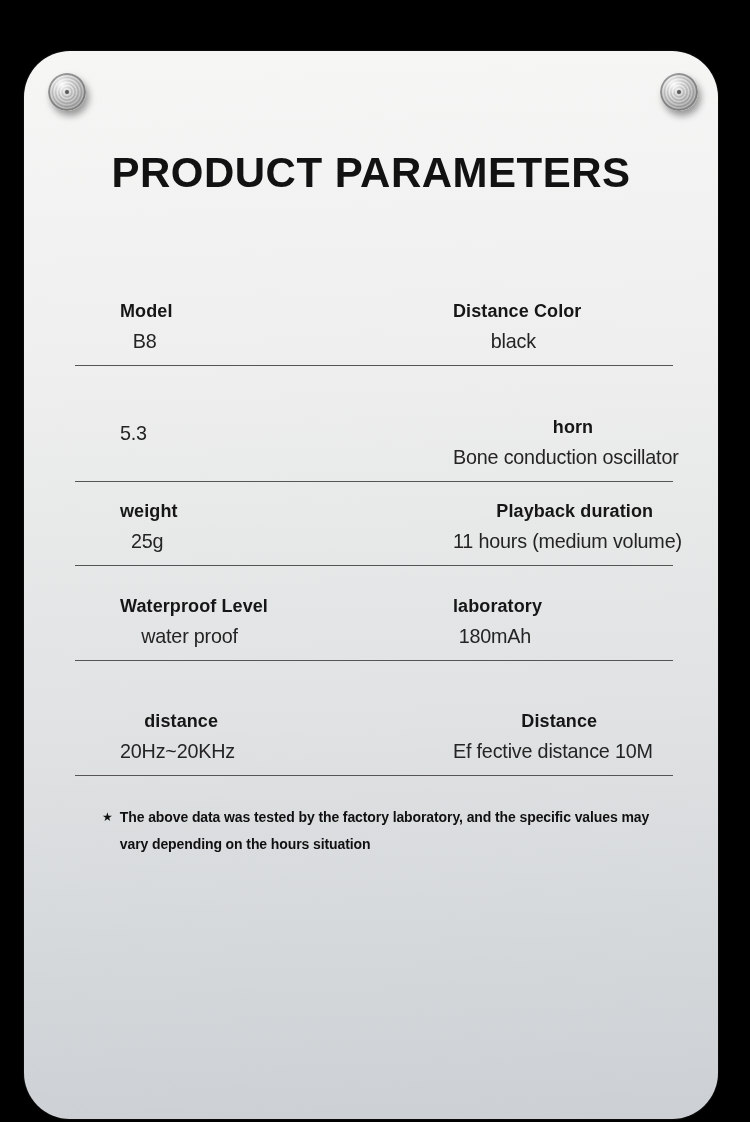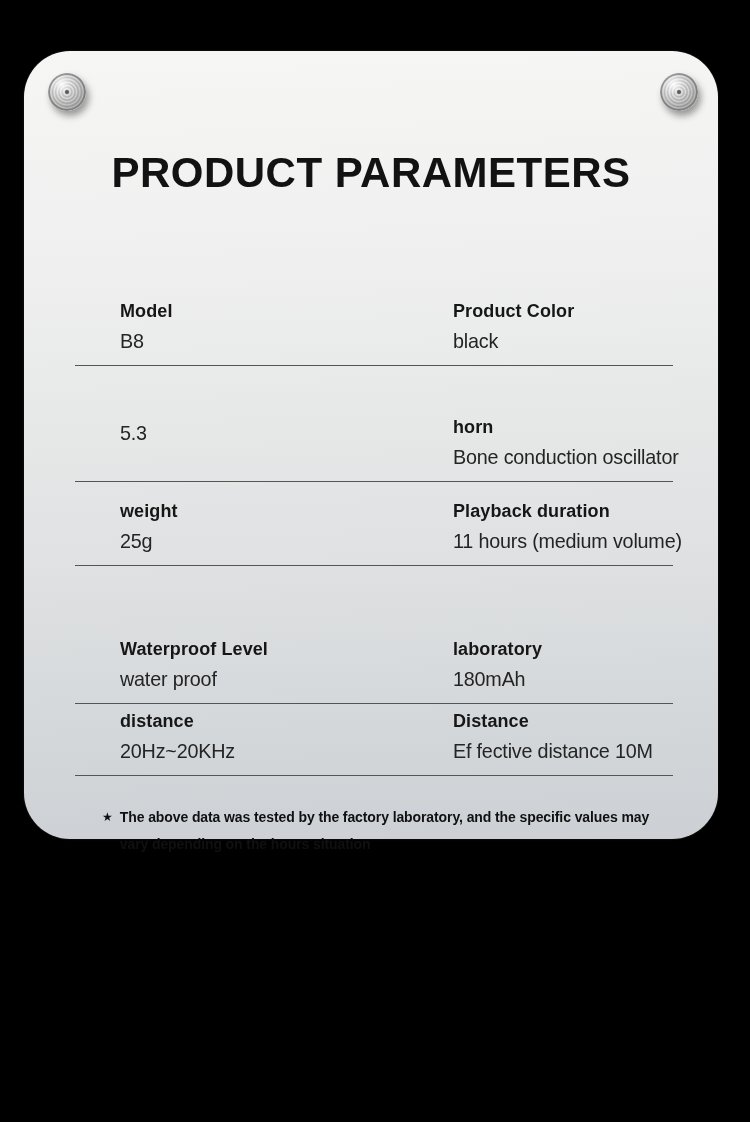--- a/index.html
+++ b/index.html
@@ -12,21 +12,21 @@
     background: #000000;
     position: relative;
     overflow: hidden;
     font-family: "Liberation Sans", "DejaVu Sans", sans-serif;
   }
   .card {
     position: absolute;
     left: 24px;
     top: 51px;
     width: 694px;
-    height: 788px;
+    height: 1068px;
     border-radius: 46px;
     background: linear-gradient(178deg, #f6f6f5 0%, #eeefee 28%, #e0e2e3 62%, #ccd0d4 100%);
     box-shadow: 0 0 2px rgba(255,255,255,0.15);
   }
   .screw {
     position: absolute;
     width: 38px;
     height: 38px;
     border-radius: 50%;
     background:
@@ -62,25 +62,26 @@
     letter-spacing: 0.5px;
     color: #121212;
   }
 
   .spec-row {
     position: absolute;
     left: 51px;
     width: 598px;
     height: 66px;
     border-bottom: 1px solid #555555;
+    text-align: center;
   }
   .spec-row.r1 { top: 248px; }
   .spec-row.r2 { top: 364px; }
   .spec-row.r3 { top: 448px; }
-  .spec-row.r4 { top: 586px; }
+  .spec-row.r4 { top: 543px; }
   .spec-row.r5 { top: 658px; }
 
   .cell {
     position: absolute;
     top: 0;
     white-space: nowrap;
   }
   .cell.left  { left: 45px; }
   .cell.right { left: 378px; }
 
@@ -134,21 +135,21 @@
   <div class="screw right"></div>
 
   <div class="title">PRODUCT PARAMETERS</div>
 
   <div class="spec-row r1">
     <div class="cell left">
       <div class="spec-label">Model</div>
       <div class="spec-value">B8</div>
     </div>
     <div class="cell right">
-      <div class="spec-label">Product Color</div>
+      <div class="spec-label">Distance Color</div>
       <div class="spec-value">black</div>
     </div>
   </div>
 
   <div class="spec-row r2">
     <div class="cell left">
       <div class="spec-value">5.3</div>
     </div>
     <div class="cell right">
       <div class="spec-label">horn</div>

